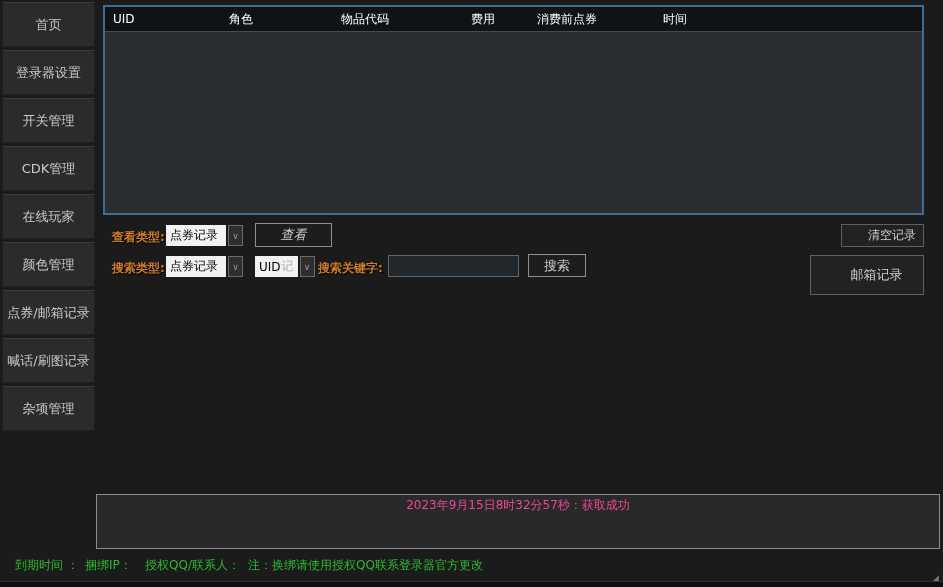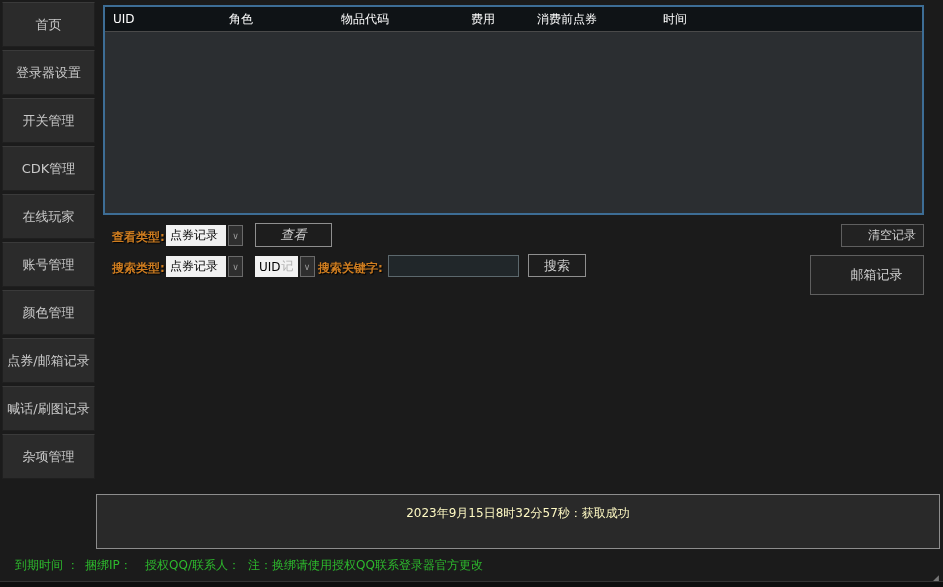--- a/index.html
+++ b/index.html
@@ -60,21 +60,21 @@
   .keyword-input {
     position:absolute; left:388px; top:255px; width:131px; height:22px;
     background:#21272a; border:1px solid #5c686d; color:#dddddd;
     font-size:12px; padding:0 4px; font-family:inherit;
   }
 
   
   .status-box {
     position:absolute; left:96px; top:494px; width:844px; height:55px;
     border:1px solid #8d8d8d; background:#292929;
-    text-align:center; color:#fef9c3; font-size:12px; padding-top:10px;
+    text-align:center; color:#ec4899; font-size:12px; padding-top:2px;
   }
 
   
   .footer-text {
     position:absolute; top:557px; color:#2db82d; font-size:12px;
     white-space:nowrap;
   }
   .bottom-bar {
     position:absolute; left:0; top:581px; width:943px; height:6px;
     background:#0e0e0e; border-top:1px solid #333333;
@@ -85,21 +85,20 @@
 </style>
 </head>
 <body>
 
 <div class="sidebar">
   <div class="sidebar-item">首页</div>
   <div class="sidebar-item">登录器设置</div>
   <div class="sidebar-item">开关管理</div>
   <div class="sidebar-item">CDK管理</div>
   <div class="sidebar-item">在线玩家</div>
-  <div class="sidebar-item">账号管理</div>
   <div class="sidebar-item">颜色管理</div>
   <div class="sidebar-item">点券/邮箱记录</div>
   <div class="sidebar-item">喊话/刷图记录</div>
   <div class="sidebar-item">杂项管理</div>
 </div>
 
 <div class="record-table">
   <div class="thead">
     <span class="th0">UID</span>
     <span class="th1">角色</span>

